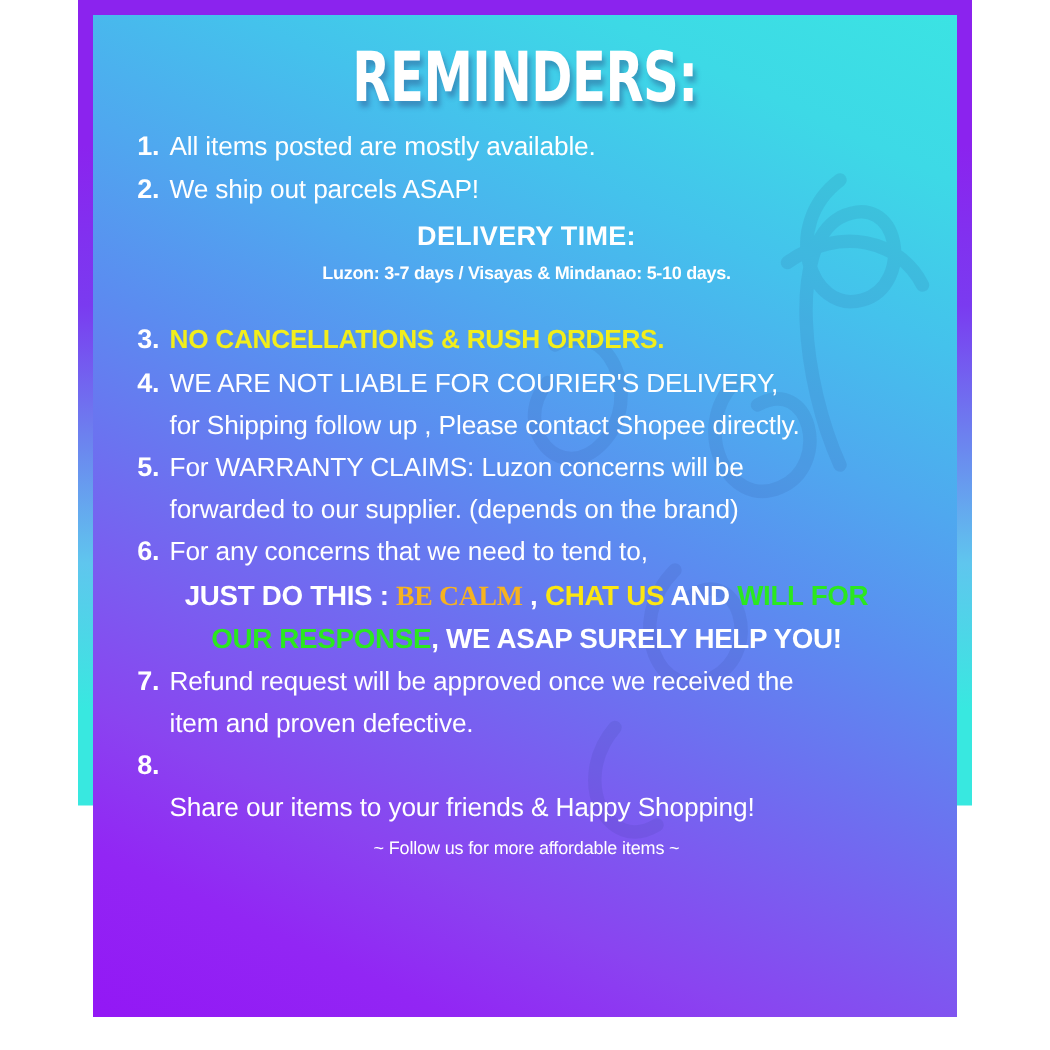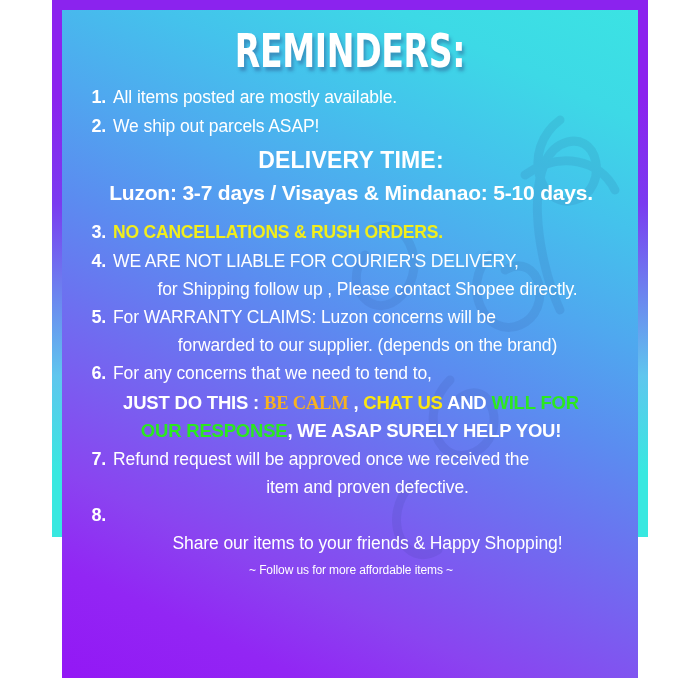--- a/index.html
+++ b/index.html
@@ -113,44 +113,43 @@
     text-align: right;
     padding-right: 7px;
     letter-spacing: -0.3px;
   }
   .txt {
     font-weight: 400;
     letter-spacing: -0.1px;
   }
   .cont {
     padding-left: 33px;
-    justify-content: center;
   }
   .row.cont { margin-top: -1px; }
 
   
   .center {
     display: block;
     text-align: center;
     color: #ffffff;
     white-space: nowrap;
     margin-bottom: 5px;
   }
   .delivery-head {
     font-weight: 700;
-    font-size: 23px;
+    font-size: 18px;
     letter-spacing: 0.2px;
     margin-top: 8px;
     margin-bottom: 7px;
   }
   .delivery-sub {
     font-weight: 700;
-    font-size: 21px;
+    font-size: 12px;
     letter-spacing: -0.2px;
-    margin-bottom: 16px;
+    margin-bottom: 26px;
   }
 
   .hl-yellow  { color: #F2EE1B; font-weight: 700; letter-spacing: -0.2px; }
   .hl-amber   { color: #F6B221; font-weight: 700; font-family: Liberation Serif, serif; }
   .hl-yellow2 { color: #FBE611; font-weight: 700; }
   .hl-green   { color: #2BE81F; font-weight: 700; }
 
   .emph-line {
     display: block;
     text-align: center;

